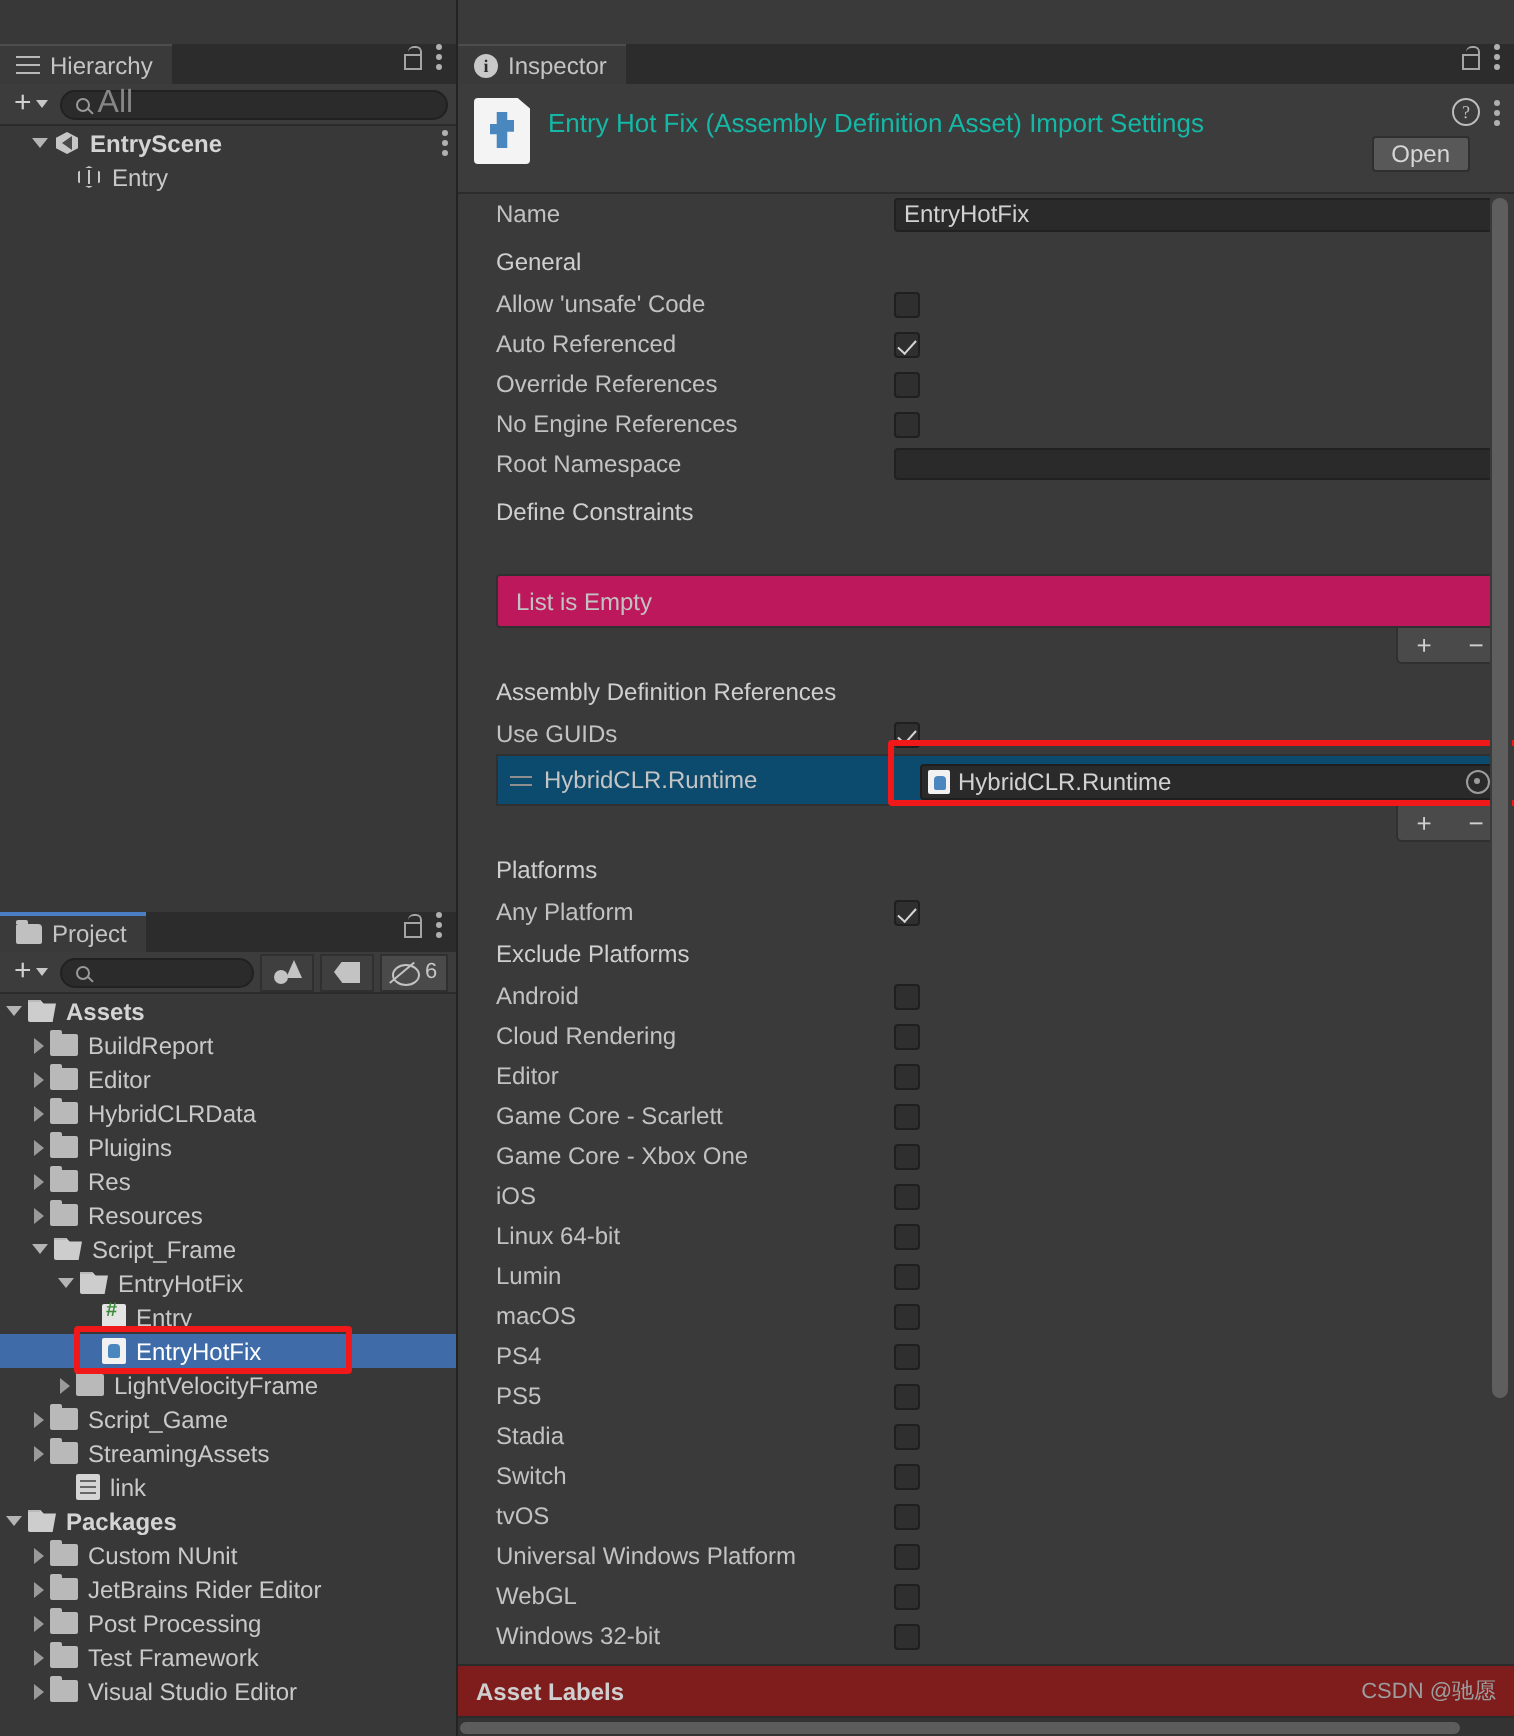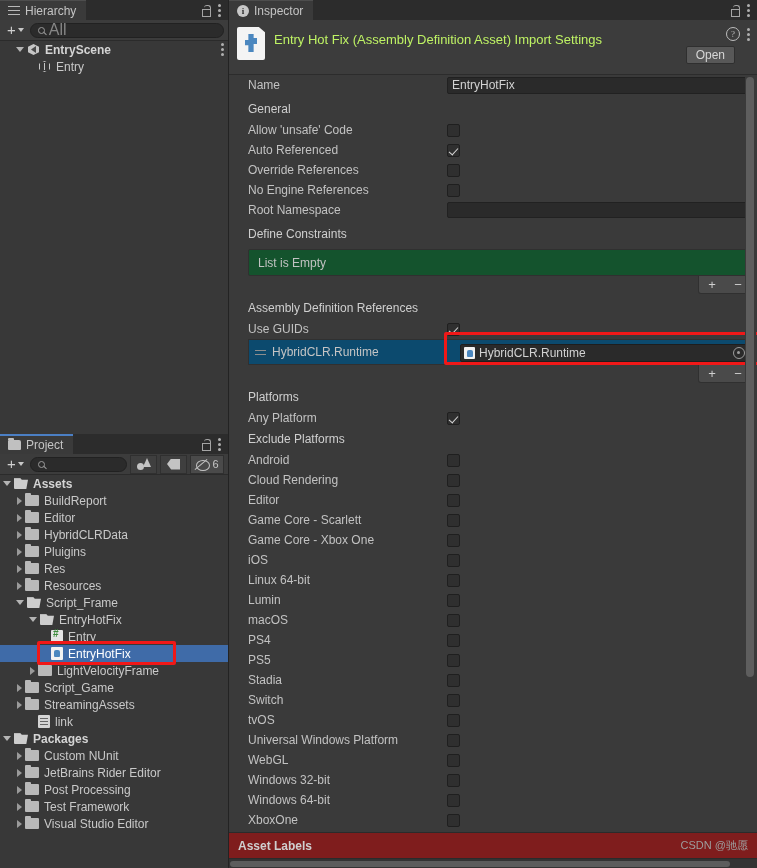--- a/index.html
+++ b/index.html
@@ -11,22 +11,22 @@
     color: #c4c4c4;
     overflow: hidden;
   }
   #app { position: relative; width: 757px; height: 868px; display: flex; }
 
   
   #left { width: 229px; height: 868px; display: flex; flex-direction: column;
           background: #383838; border-right: 1px solid #232323; }
 
   
-  .tabbar { height: 20px; background: #2c2c2c; display: flex; align-items: center;
-            position: relative; flex: none; }
+  .tabbar { height: 20px; background: #2c2c2c; display: flex; align-items: flex-start;
+            position: relative; flex: none; margin-top: 22px; }
   .tab { display: flex; align-items: center; gap: 5px; padding: 0 10px 0 8px;
          background: #3a3a3a; color: #c4c4c4; font-size: 12px; height: 20px;
          border-top: 1px solid #4d4d4d; }
   .tab.proj { border-top: 2px solid #4b7fc4; }
   .tabspacer { flex: 1; background: #2c2c2c; }
   .tabicons { display: flex; align-items: center; gap: 8px; padding-right: 7px;
               background: #2c2c2c; }
 
   .ico { display: inline-block; vertical-align: middle; }
   .lock { width: 9px; height: 11px; position: relative; }
@@ -140,21 +140,21 @@
            background: #3a3a3a; }
   .insp-head { background: #3c3c3c; border-bottom: 1px solid #2c2c2c; padding: 6px 8px 4px 8px;
                position: relative; flex: none; height: 55px; }
   .insp-title-row { display: flex; align-items: flex-start; gap: 9px; }
   .bigasm { width: 28px; height: 33px; background: #f4f4f4; border-radius: 2px; flex: none;
             position: relative; margin-top: 1px;
             clip-path: polygon(0 0, 78% 0, 100% 16%, 100% 100%, 0 100%); }
   .bigasm::after { content: ""; position: absolute; left: 8px; top: 7px; width: 12px; height: 18px;
       background: #4b87bf;
       clip-path: polygon(28% 0,72% 0,72% 22%,100% 22%,100% 55%,72% 55%,72% 100%,28% 100%,28% 62%,0 62%,0 33%,28% 33%); }
-  .insp-title { font-size: 13px; color: #bef264; padding-top: 6px; }
+  .insp-title { font-size: 13px; color: #14b8a6; padding-top: 6px; }
   .help { width: 14px; height: 14px; border-radius: 50%; border: 1.4px solid #bdbdbd;
           font-size: 9px; text-align: center; line-height: 12px; color: #bdbdbd;
           font-family: "Liberation Serif", serif; }
   .headright { position: absolute; right: 7px; top: 7px; display: flex; align-items: center;
                gap: 7px; }
   .openbtn { position: absolute; right: 22px; top: 26px; background: #585858;
              border: 1px solid #2f2f2f; border-radius: 2px; height: 18px; padding: 0 9px;
              font-size: 12px; color: #d6d6d6; line-height: 16px; }
 
   .insp-body { flex: 1; overflow: hidden; background: #3a3a3a; position: relative;
@@ -166,21 +166,21 @@
   .cb { width: 13px; height: 13px; background: #2f2f2f; border: 1px solid #1f1f1f;
         border-radius: 2px; position: relative; flex: none; }
   .cb.on::after { content: ""; position: absolute; left: 3px; top: 1px; width: 4px; height: 8px;
                   border: solid #d6d6d6; border-width: 0 1.8px 1.8px 0; transform: rotate(42deg); }
   .tfield { flex: 1; height: 16px; background: #2a2a2a; border: 1px solid #212121;
             border-radius: 2px; }
   .namefield { flex: 1; height: 17px; background: #2a2a2a; border: 1px solid #212121;
                border-radius: 2px; color: #d2d2d2; font-size: 12px; padding: 0 4px;
                line-height: 15px; }
 
-  .listbox { margin: 4px 0 0 9px; background: #14532d; border: 1px solid #303030;
+  .listbox { margin: 20px 0 0 9px; background: #be185d; border: 1px solid #303030;
              border-radius: 2px; height: 27px; display: flex; align-items: center;
              padding-left: 9px; font-size: 12px; color: #c2c2c2; }
   .listfooter { display: flex; justify-content: flex-end; margin-right: 1px; }
   .pmbox { width: 54px; height: 18px; background: #4a4a4a; border: 1px solid #303030;
            border-top: none; border-radius: 0 0 3px 3px; display: flex; }
   .pmbtn { flex: 1; display: flex; align-items: center; justify-content: center;
            color: #d0d0d0; font-size: 13px; line-height: 14px; }
 
   .refrow { margin: 0 0 0 9px; background: #0c4a6e; border: 1px solid #303030; height: 26px;
             display: flex; align-items: center; position: relative; }

